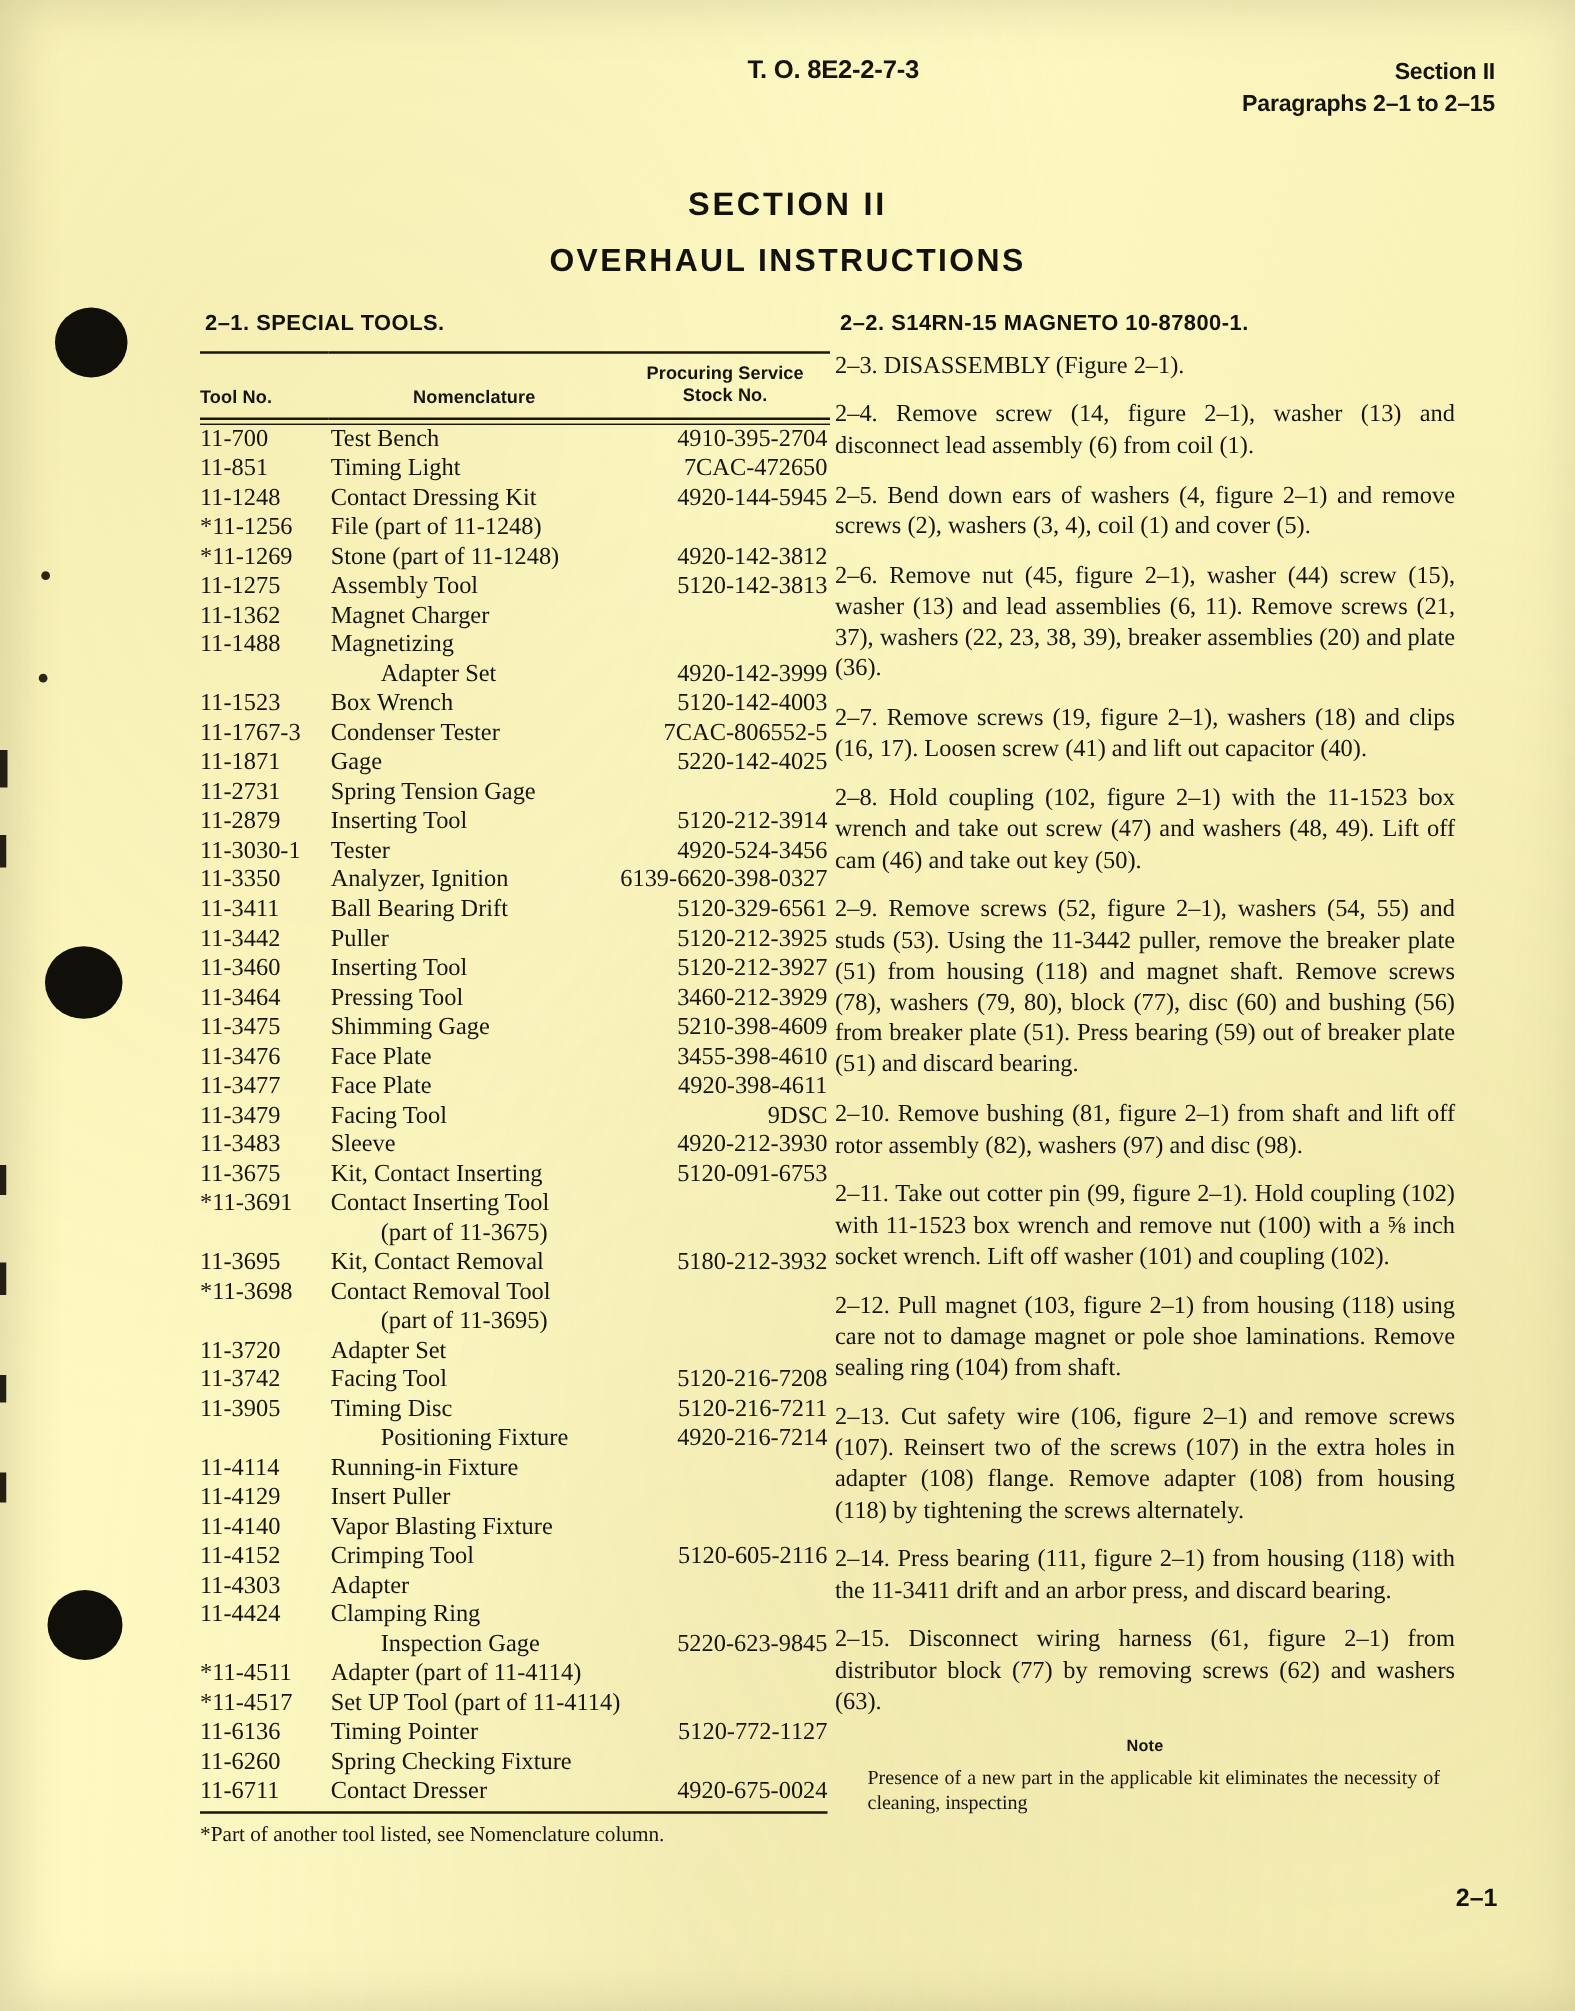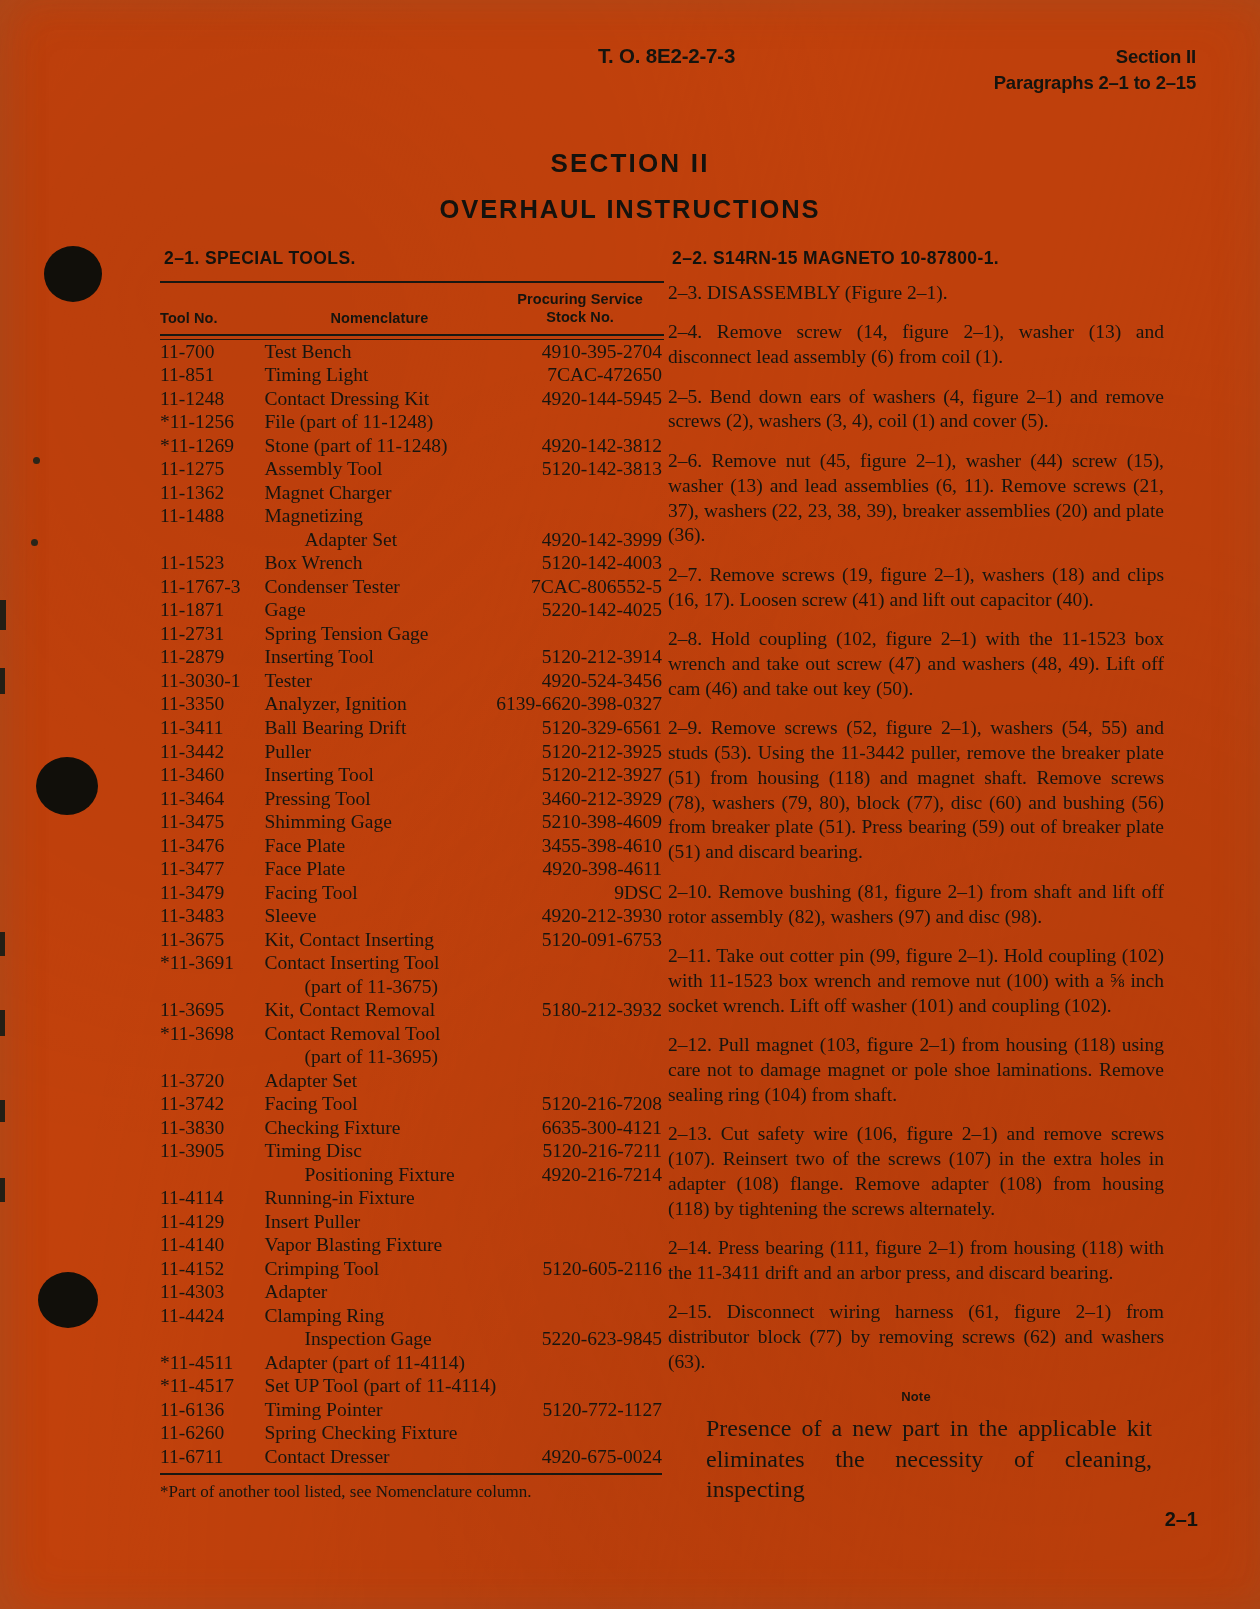--- a/index.html
+++ b/index.html
@@ -4,21 +4,21 @@
 <style>
   html, body {
     margin: 0;
     padding: 0;
     background: #f2efe0;
   }
   #page {
     position: relative;
     width: 1260px;
     height: 1609px;
-    background: #c2410c;
+    background: #fef9c3;
     overflow: hidden;
     font-family: "Liberation Serif", serif;
     color: #17150f;
   }
   
   #paper-texture {
     position: absolute;
     inset: 0;
     pointer-events: none;
     background:
@@ -186,24 +186,24 @@
   }
   #note-head {
     font-family: "Liberation Sans", sans-serif;
     font-weight: bold;
     font-size: 13px;
     text-align: center;
     margin: 4px 0 9px 0;
     letter-spacing: 0.2px;
   }
   #note-body {
-    font-size: 24px;
+    font-size: 16px;
     line-height: 1.26;
     text-align: justify;
-    margin: 0 12px 0 38px;
+    margin: 0 12px 0 26px;
   }
 
   #page-number {
     position: absolute;
     right: 62px;
     bottom: 78px;
     font-family: "Liberation Sans", sans-serif;
     font-weight: bold;
     font-size: 20px;
     color: #14120d;
@@ -421,25 +421,20 @@
             <td class="tool-no">11-3720</td>
             <td class="nomen">Adapter Set</td>
             <td class="stock"></td>
           </tr>
           <tr>
             <td class="tool-no">11-3742</td>
             <td class="nomen">Facing Tool</td>
             <td class="stock">5120-216-7208</td>
           </tr>
           <tr>
-            <td class="tool-no">11-3830</td>
-            <td class="nomen">Checking Fixture</td>
-            <td class="stock">6635-300-4121</td>
-          </tr>
-          <tr>
             <td class="tool-no">11-3905</td>
             <td class="nomen">Timing Disc</td>
             <td class="stock">5120-216-7211</td>
           </tr>
           <tr>
             <td class="tool-no"></td>
             <td class="nomen indent">Positioning Fixture</td>
             <td class="stock">4920-216-7214</td>
           </tr>
           <tr>

